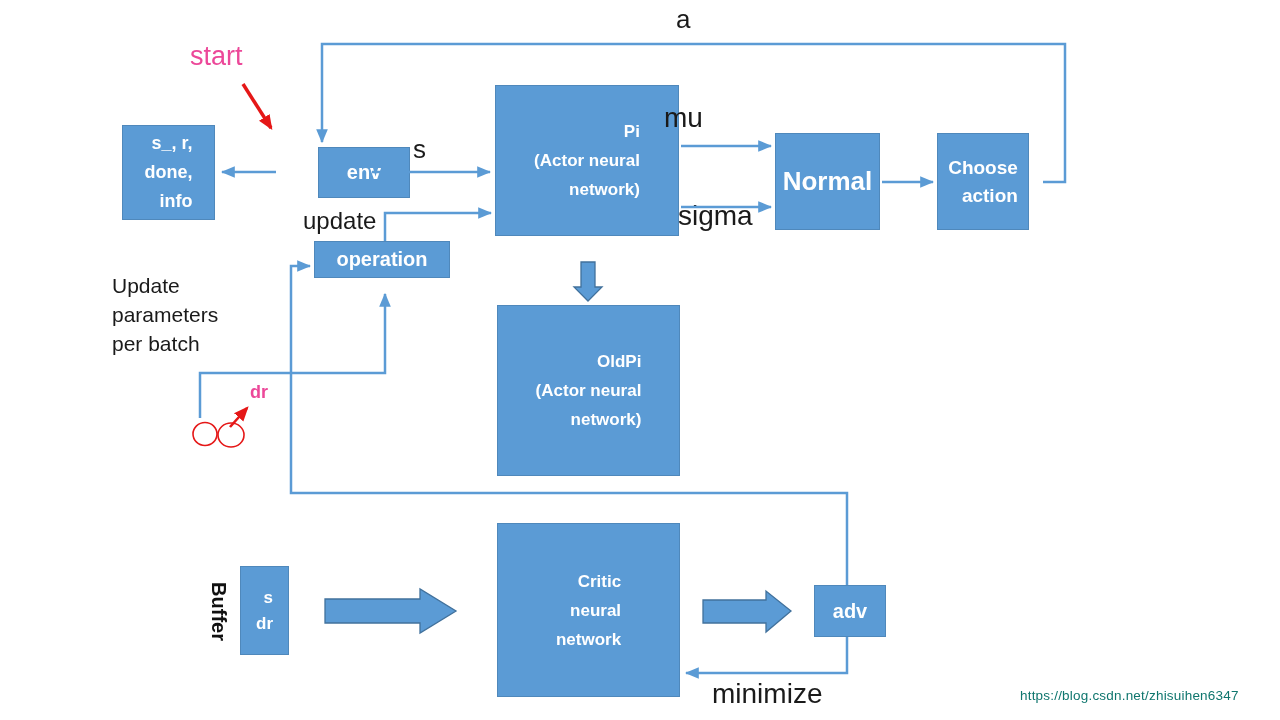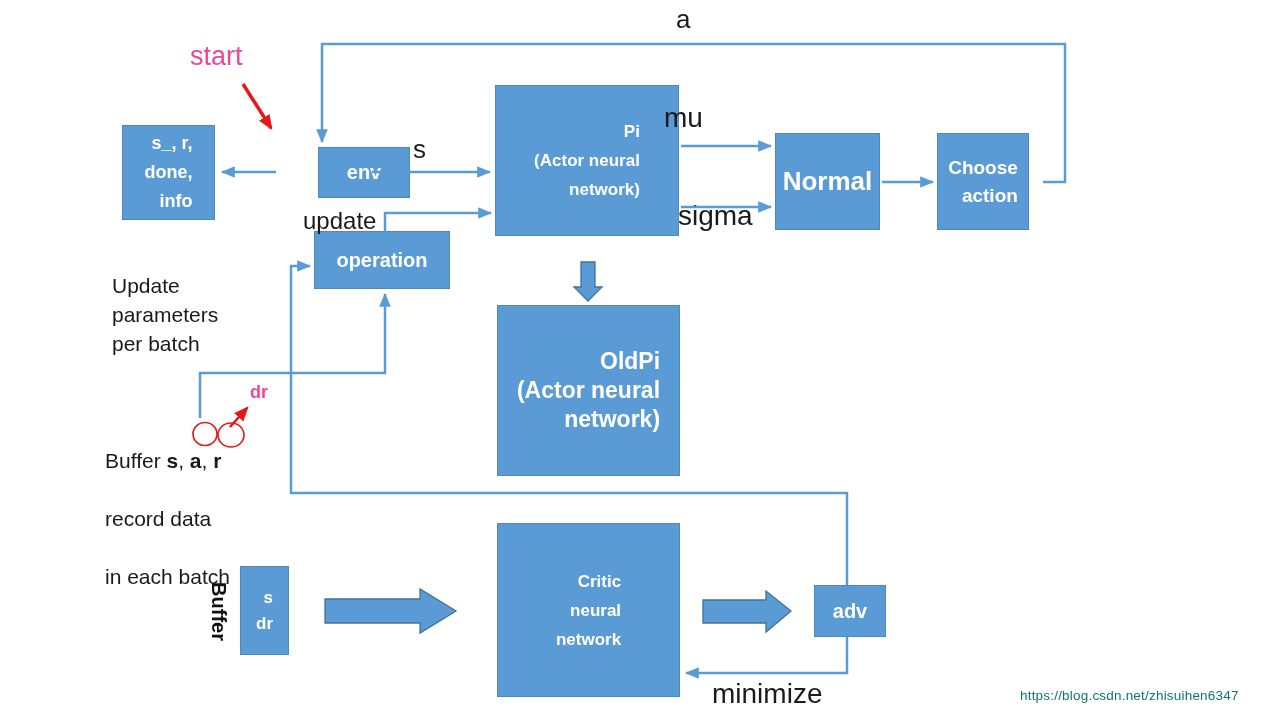--- a/index.html
+++ b/index.html
@@ -22,27 +22,27 @@
 
 <div id="canvas">
 
   <div class="box" style="left:122px;top:125px;width:93px;height:95px;font-size:18px;line-height:29px;">s_, r,
 done,
 info</div>
   <div class="box" style="left:278px;top:147px;width:92px;height:51px;font-size:20px;margin-left:40px;">env</div>
   <div class="box" style="left:495px;top:85px;width:184px;height:151px;font-size:17px;line-height:29px;">Pi
 (Actor neural
 network)</div>
-  <div class="box" style="left:497px;top:305px;width:183px;height:171px;font-size:23px;line-height:29px;">OldPi
+  <div class="box" style="left:497px;top:305px;width:183px;height:171px;font-size:17px;line-height:29px;">OldPi
 (Actor neural
 network)</div>
   <div class="box" style="left:775px;top:133px;width:105px;height:97px;font-size:26px;">Normal</div>
   <div class="box" style="left:937px;top:133px;width:92px;height:97px;font-size:19px;line-height:28px;">Choose
 action</div>
-  <div class="box" style="left:314px;top:231px;width:136px;height:58px;font-size:20px;">operation</div>
+  <div class="box" style="left:314px;top:241px;width:136px;height:37px;font-size:20px;">operation</div>
   <div class="box" style="left:497px;top:523px;width:183px;height:174px;font-size:17px;line-height:29px;">Critic
 neural
 network</div>
   <div class="box" style="left:814px;top:585px;width:72px;height:52px;font-size:20px;">adv</div>
   <div class="box" style="left:240px;top:566px;width:49px;height:89px;font-size:17px;line-height:26px;">s
 dr</div>
 
   <div class="lbl" style="left:676px;top:4px;font-size:26px;">a</div>
   <div class="lbl" style="left:413px;top:134px;font-size:26px;">s</div>
   <div class="lbl" style="left:664px;top:102px;font-size:28px;">mu</div>
@@ -50,25 +50,20 @@
   <div class="lbl" style="left:303px;top:207px;font-size:24px;">update</div>
   <div class="lbl" style="left:712px;top:678px;font-size:28px;">minimize</div>
 
   <div class="lbl red" style="left:190px;top:41px;font-size:27px;">start</div>
   <div class="lbl red b" style="left:250px;top:382px;font-size:18px;">dr</div>
 
   <div class="note" style="left:112px;top:271px;">Update
 parameters
 per batch</div>
 
-  <div class="note" style="left:105px;top:417px;">
-    <div><span>Buffer </span><span class="b">s</span><span>, </span><span class="b">a</span><span>,</span> <span class="b">r</span></div>
-    <div>record data</div>
-    <div>in each batch</div>
-  </div>
 
   <div class="vtext" style="left:189px;top:600px;">Buffer</div>
 
   <div class="watermark" style="left:1020px;top:688px;">https://blog.csdn.net/zhisuihen6347</div>
 
   <svg class="overlay" width="1280" height="720" viewBox="0 0 1280 720">
     <defs>
       <marker id="mb" markerUnits="userSpaceOnUse" markerWidth="14" markerHeight="12" viewBox="0 0 12 10" refX="11" refY="5" orient="auto">
         <path d="M0,0 L12,5 L0,10 Z" fill="#5b9bd5"></path>
       </marker>

